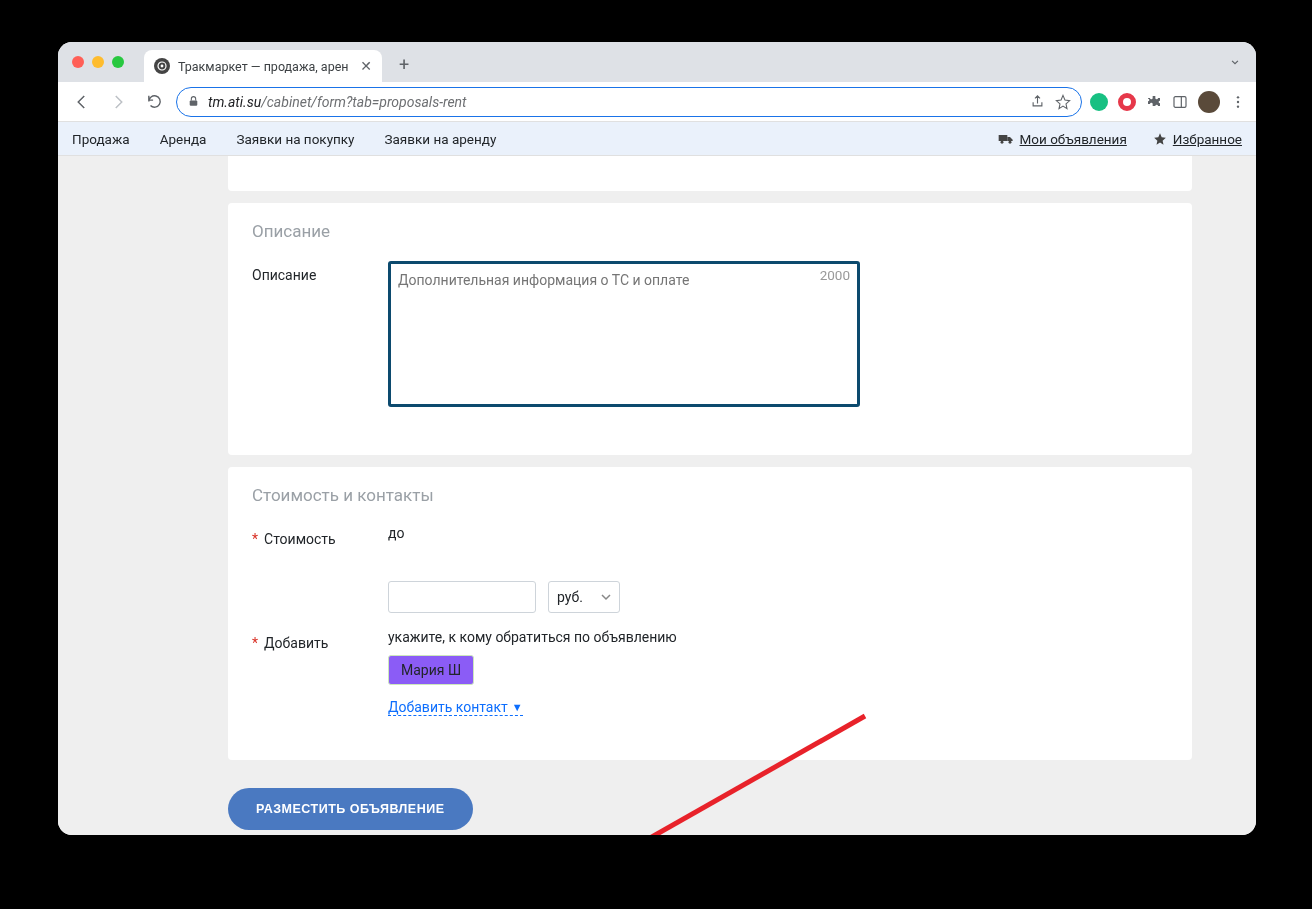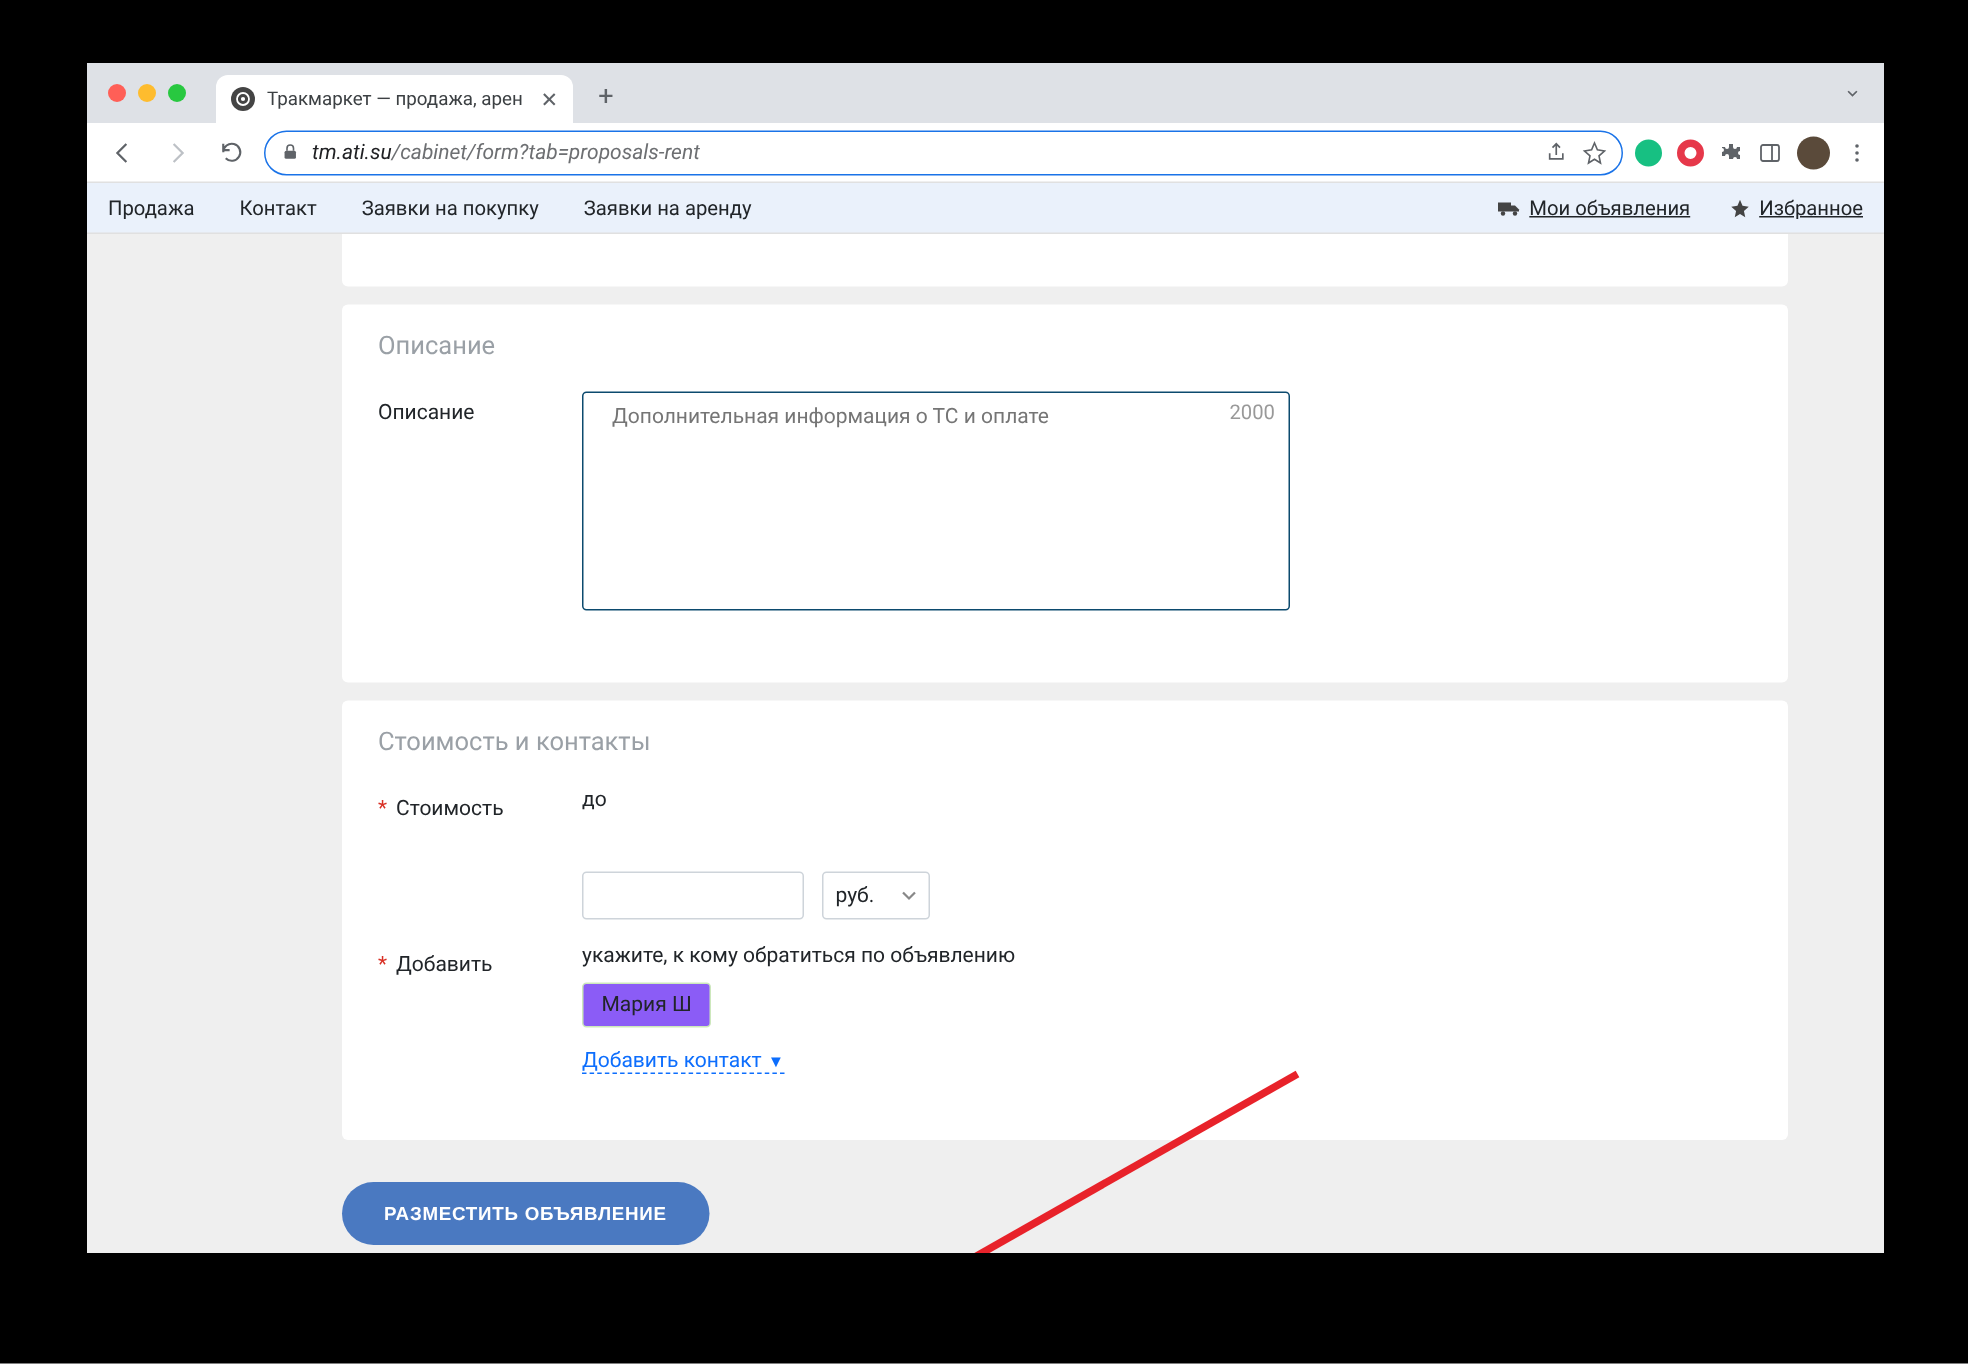--- a/index.html
+++ b/index.html
@@ -11,21 +11,21 @@
     position: relative;
     overflow: hidden;
   }
   .browser-window {
     position: absolute;
     top: 42px;
     left: 58px;
     width: 1198px;
     height: 793px;
     background: #fff;
-    border-radius: 0;
+    border-radius: 14px;
     overflow: hidden;
     box-shadow: 0 10px 40px rgba(0,0,0,0.5);
     display: flex;
     flex-direction: column;
   }
   .tab-strip {
     height: 40px;
     background: #dee1e6;
     display: flex;
     align-items: center;
@@ -119,22 +119,22 @@
   }
   .card.first { margin-top: 0; border-radius: 0 0 4px 4px; height: 35px; padding:0; }
   .card-title { color: #9aa0a6; font-size: 17px; font-weight: 400; margin-bottom: 20px; }
   .form-row { display:flex; align-items:flex-start; margin-bottom: 16px; }
   .form-label { width: 136px; padding-top:6px; font-size: 14px; color:#212529; display:flex; gap:6px; }
   .req { color:#d93025; }
   .form-content { flex:1; }
   .sub-label { font-size: 14px; color:#212529; margin-bottom: 20px; }
   .descr-textarea {
     width: 472px; height: 146px;
-    border: 1px solid #0c4a6e; border-radius: 3px;
-    padding: 8px 19px; font-size: 14px; font-family: inherit;
+    border: 3px solid #0c4a6e; border-radius: 3px;
+    padding: 8px 7px; font-size: 14px; font-family: inherit;
     resize: none; color:#212529;
     position: relative;
   }
   .textarea-wrap { position: relative; width: 472px; }
   .char-count { position:absolute; top:6px; right:10px; color:#999; font-size: 13.5px; }
   .price-row { display:flex; gap:12px; align-items:center;margin-top:40px; }
   .price-input { width:148px; height:32px; border:1px solid #ced4da; border-radius:3px; padding:0 8px; font-size:14px; }
   .currency-select { width:72px; height:32px; border:1px solid #ced4da; border-radius:3px; padding:0 8px; font-size:14px; display:flex; align-items:center; justify-content:space-between; color:#212529; cursor:pointer; background:#fff;}
   .contact-hint { font-size:14px; color:#212529; margin-bottom:10px; }
   .contact-chip {
@@ -243,21 +243,21 @@
             <circle cx="12" cy="12" r="1.8" fill="#5f6368"></circle>
             <circle cx="12" cy="19" r="1.8" fill="#5f6368"></circle>
           </svg>
       </span>
     </div>
   </div>
 
   <div class="site-nav">
     <div class="nav-left">
       <a>Продажа</a>
-      <a>Контакт</a>
+      <a>Аренда</a>
       <a>Заявки на покупку</a>
       <a>Заявки на аренду</a>
     </div>
     <div class="nav-right">
       <a>
         <span class="ic">
           <svg width="16" height="14" viewBox="0 0 24 20">
               <rect x="1" y="4" width="13" height="9" fill="#444"></rect>
               <path d="M14 7h4l4 4v2h-8z" fill="#444"></path>
               <circle cx="6" cy="15" r="2.2" fill="#444"></circle>

